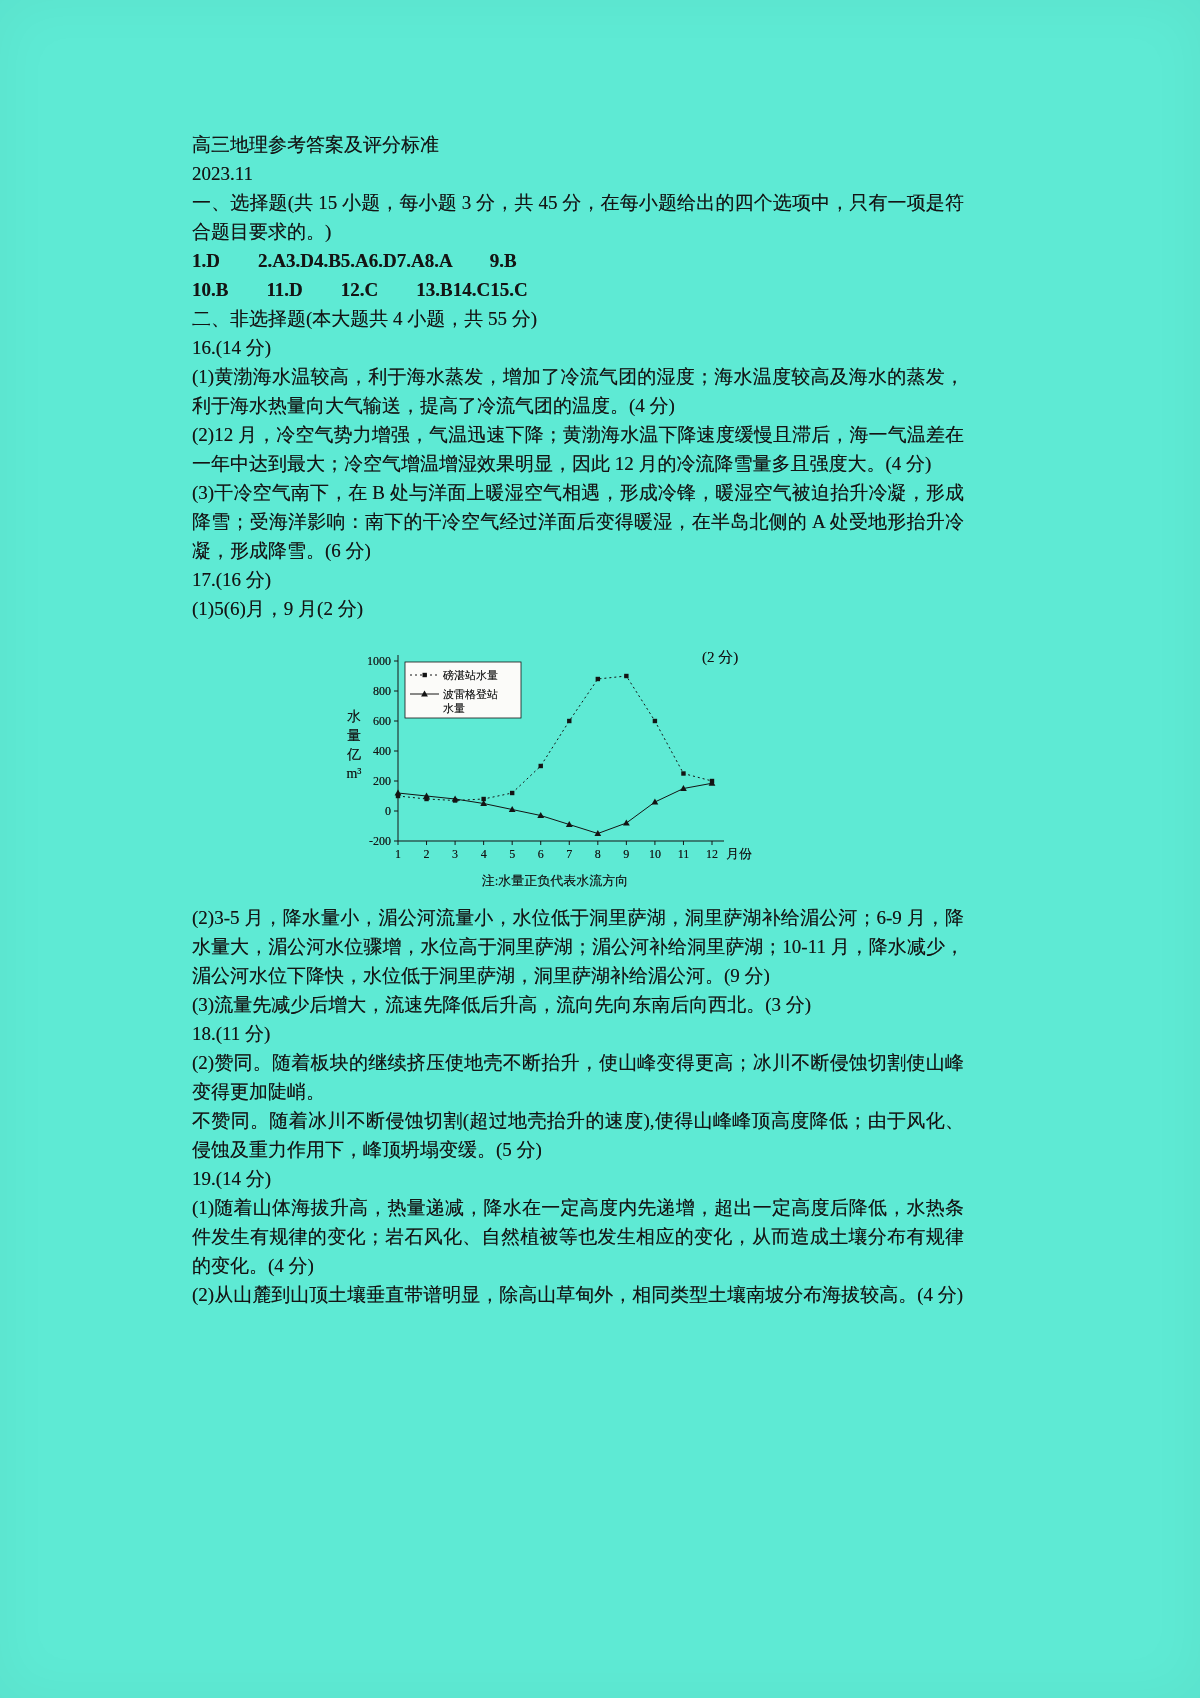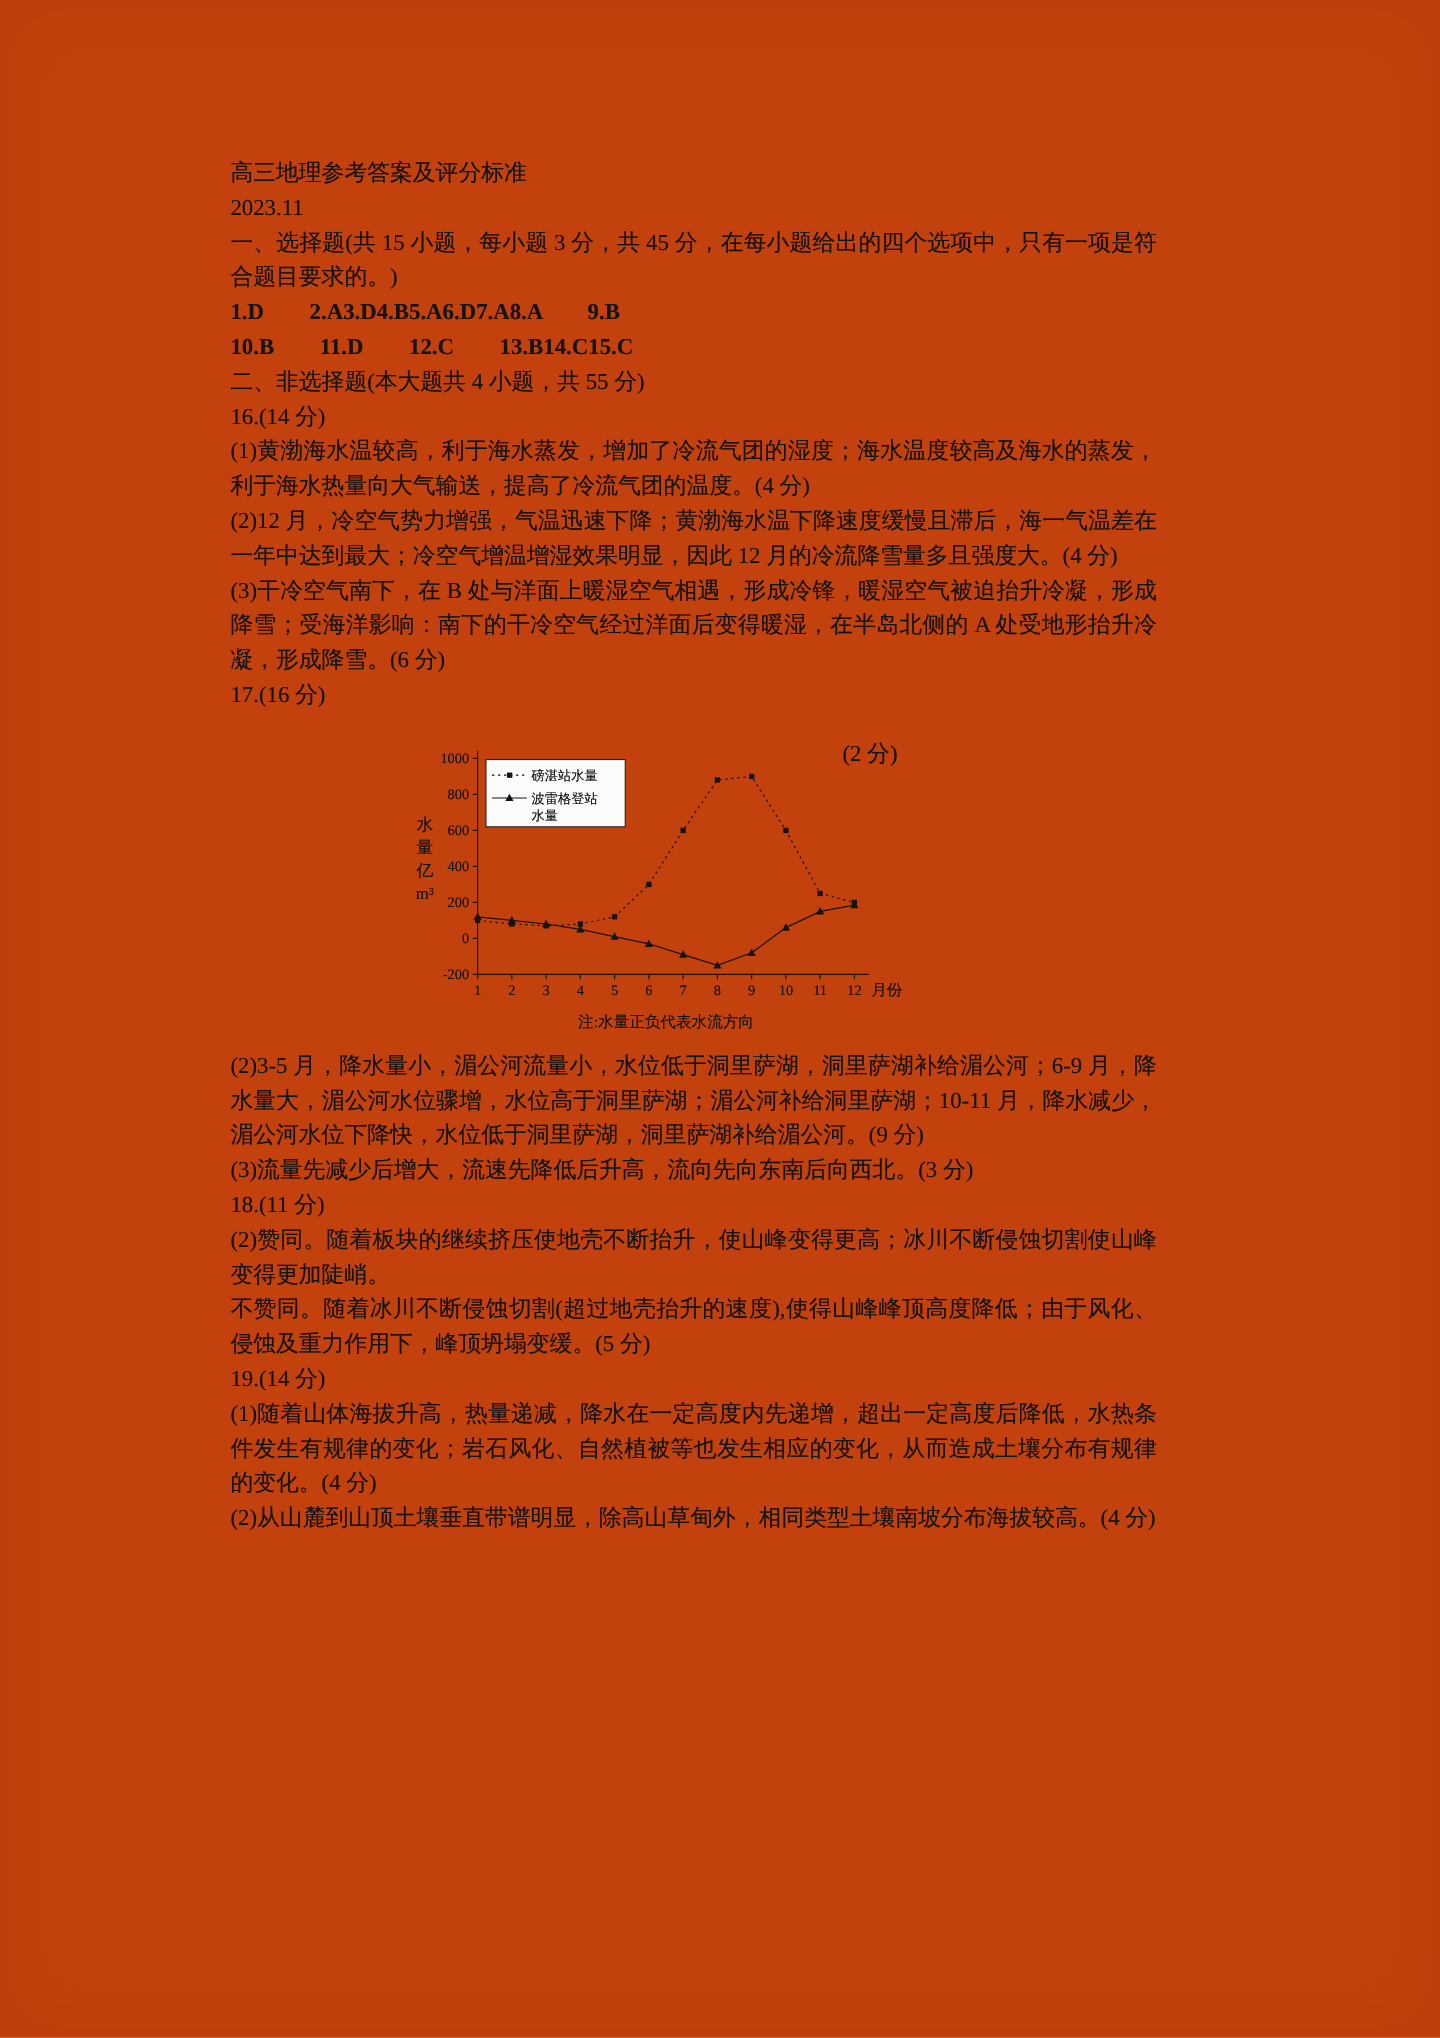--- a/index.html
+++ b/index.html
@@ -5,21 +5,21 @@
   html,body{margin:0;padding:0;}
   body{
     background:#e9e9e7;
     font-family:"Liberation Serif","DejaVu Serif",serif;
   }
   .scan-page{
     position:relative;
     width:1200px;
     height:1698px;
     margin:0 auto;
-    background:#c2410c;
+    background:#5eead4;
     box-shadow:inset 0 0 60px rgba(0,0,0,0.04);
     overflow:hidden;
   }
   .content{
     position:absolute;
     left:192px;
     top:130px;
     width:772px;
     color:#141414;
     font-size:19px;
@@ -38,21 +38,21 @@
   .figure-block{
     position:relative;
     margin:24px 0 6px 128px;
     width:520px;
     height:250px;
   }
   .figure-score{
     position:absolute;
     left:382px;
     top:-4px;
-    font-size:19px;
+    font-size:15px;
     color:#141414;
   }
   svg text{
     font-family:"Liberation Serif","DejaVu Serif",serif;
   }
 </style>
 </head>
 <body>
 
 <div class="scan-page">
@@ -66,20 +66,21 @@
     <p class="answers-line">10.B　　11.D　　12.C　　13.B14.C15.C</p>
 
     <p>二、非选择题(本大题共 4 小题，共 55 分)</p>
 
     <p>16.(14 分)</p>
     <p>(1)黄渤海水温较高，利于海水蒸发，增加了冷流气团的湿度；海水温度较高及海水的蒸发，利于海水热量向大气输送，提高了冷流气团的温度。(4 分)</p>
     <p>(2)12 月，冷空气势力增强，气温迅速下降；黄渤海水温下降速度缓慢且滞后，海一气温差在一年中达到最大；冷空气增温增湿效果明显，因此 12 月的冷流降雪量多且强度大。(4 分)</p>
     <p>(3)干冷空气南下，在 B 处与洋面上暖湿空气相遇，形成冷锋，暖湿空气被迫抬升冷凝，形成降雪；受海洋影响：南下的干冷空气经过洋面后变得暖湿，在半岛北侧的 A 处受地形抬升冷凝，形成降雪。(6 分)</p>
 
     <p>17.(16 分)</p>
+    <p>(1)5(6)月，9 月(2 分)</p>
 
     <div class="figure-block">
       <svg id="chart-svg" width="440" height="248" viewBox="0 0 440 248">
           <line x1="78" y1="8" x2="78" y2="194" stroke="#141414" stroke-width="1"></line>
           <line x1="78" y1="194" x2="404" y2="194" stroke="#141414" stroke-width="1"></line>
           <line x1="74" y1="14" x2="78" y2="14" stroke="#141414" stroke-width="1"></line>
           <text x="71" y="18" text-anchor="end" font-size="12" fill="#141414">1000</text>
           <line x1="74" y1="44" x2="78" y2="44" stroke="#141414" stroke-width="1"></line>
           <text x="71" y="48" text-anchor="end" font-size="12" fill="#141414">800</text>
           <line x1="74" y1="74" x2="78" y2="74" stroke="#141414" stroke-width="1"></line>

